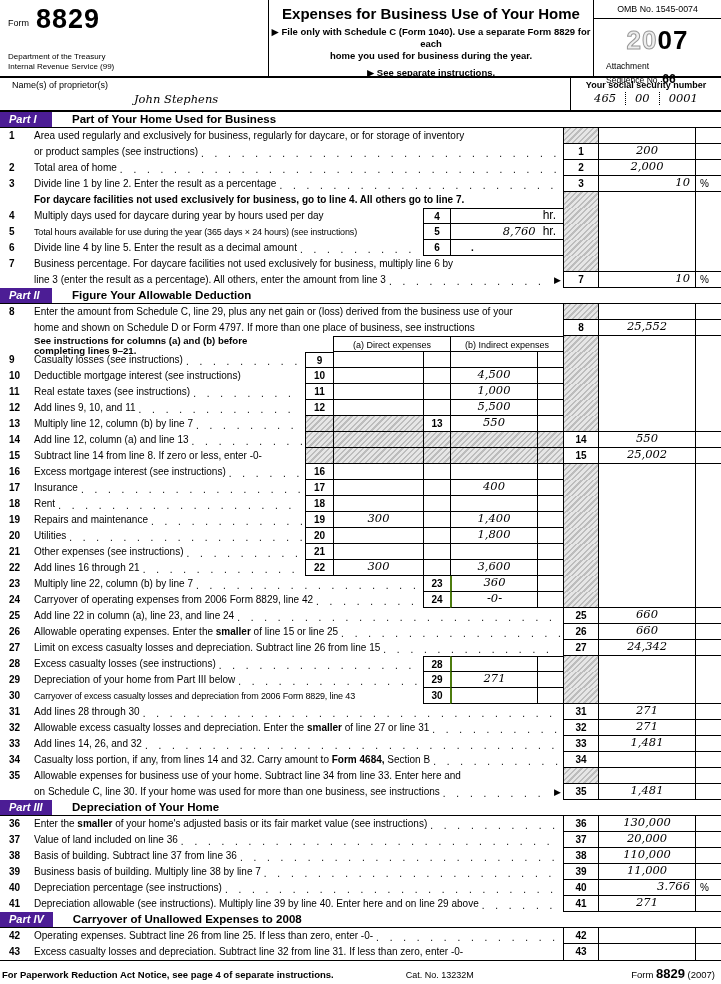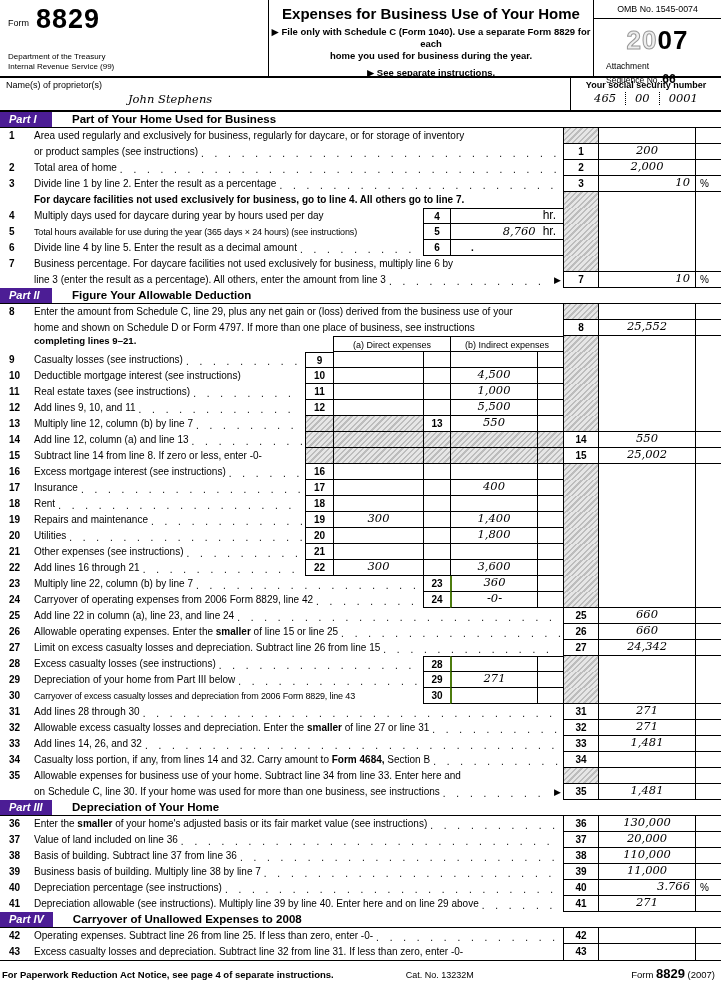--- a/index.html
+++ b/index.html
@@ -21,21 +21,21 @@
   .sub2 { font-size:9.5px; font-weight:bold; margin-top:6px; }
   .hdr-right { width:127px; display:flex; flex-direction:column;gap:7px; }
   .omb { font-size:8.8px; padding:4px 2px 4px; border-bottom:1.5px solid #000; text-align:center; }
   .year { font-size:26px; font-weight:bold; line-height:1; text-align:center; padding-top:1px; letter-spacing:1px; }
   .y20 { color:#eee; -webkit-text-stroke:1px #999; }
   .att { font-size:8.5px; text-align:left; padding-left:12px; line-height:1.25; margin-top:1px; }
   .seqnum { font-size:12px; font-weight:bold; }
 
   
   .name-row { display:flex; height:34px; border-bottom:2px solid #000; }
-  .name-left { flex:1; padding:2px 6px; font-size:9px; }
+  .name-left { flex:1; padding:2px 12px; font-size:9px; }
   .name-val { font-size:13px; margin:3px 0 0 122px; }
   .ssn-box { width:151px; border-left:1.5px solid #000; padding:2px 4px; font-size:9px; font-weight:bold; text-align:center; }
   .ssn-val { display:flex; justify-content:center; align-items:center; font-weight:normal; margin-top:2px; }
   .ssn-sep { border-left:1.5px dotted #000; height:13px; margin:0 9px; }
 
   .hw { font-family:"DejaVu Serif",serif; font-style:italic; font-size:11.5px; }
 
   
   .pbar { display:flex; align-items:center; height:16px; border-bottom:1.5px solid #000; }
   .badge { background:#4c1d95; color:#fff; font-weight:bold; font-style:italic; font-size:11px; height:100%; display:flex; align-items:center; padding:0 9px; min-width:52px; }
@@ -309,20 +309,21 @@
         </div>
     <div class="rn bb">8</div>
     <div class="ra bb">
           <span class="amt hw">25,552</span>
           <span class="cts"></span>
         </div>
   </div>
 
   <div class="r">
     <div class="ch-spacer">
+      <div class="colnote">See instructions for columns (a) and (b) before</div>
       <div class="colnote">completing lines 9–21.</div>
     </div>
     <div class="cha">(a) Direct expenses</div>
     <div class="chb">(b) Indirect expenses</div>
     <div class="rn shade"></div>
     <div class="ra">
           <span class="amt"></span>
           <span class="cts"></span>
         </div>
   </div>

